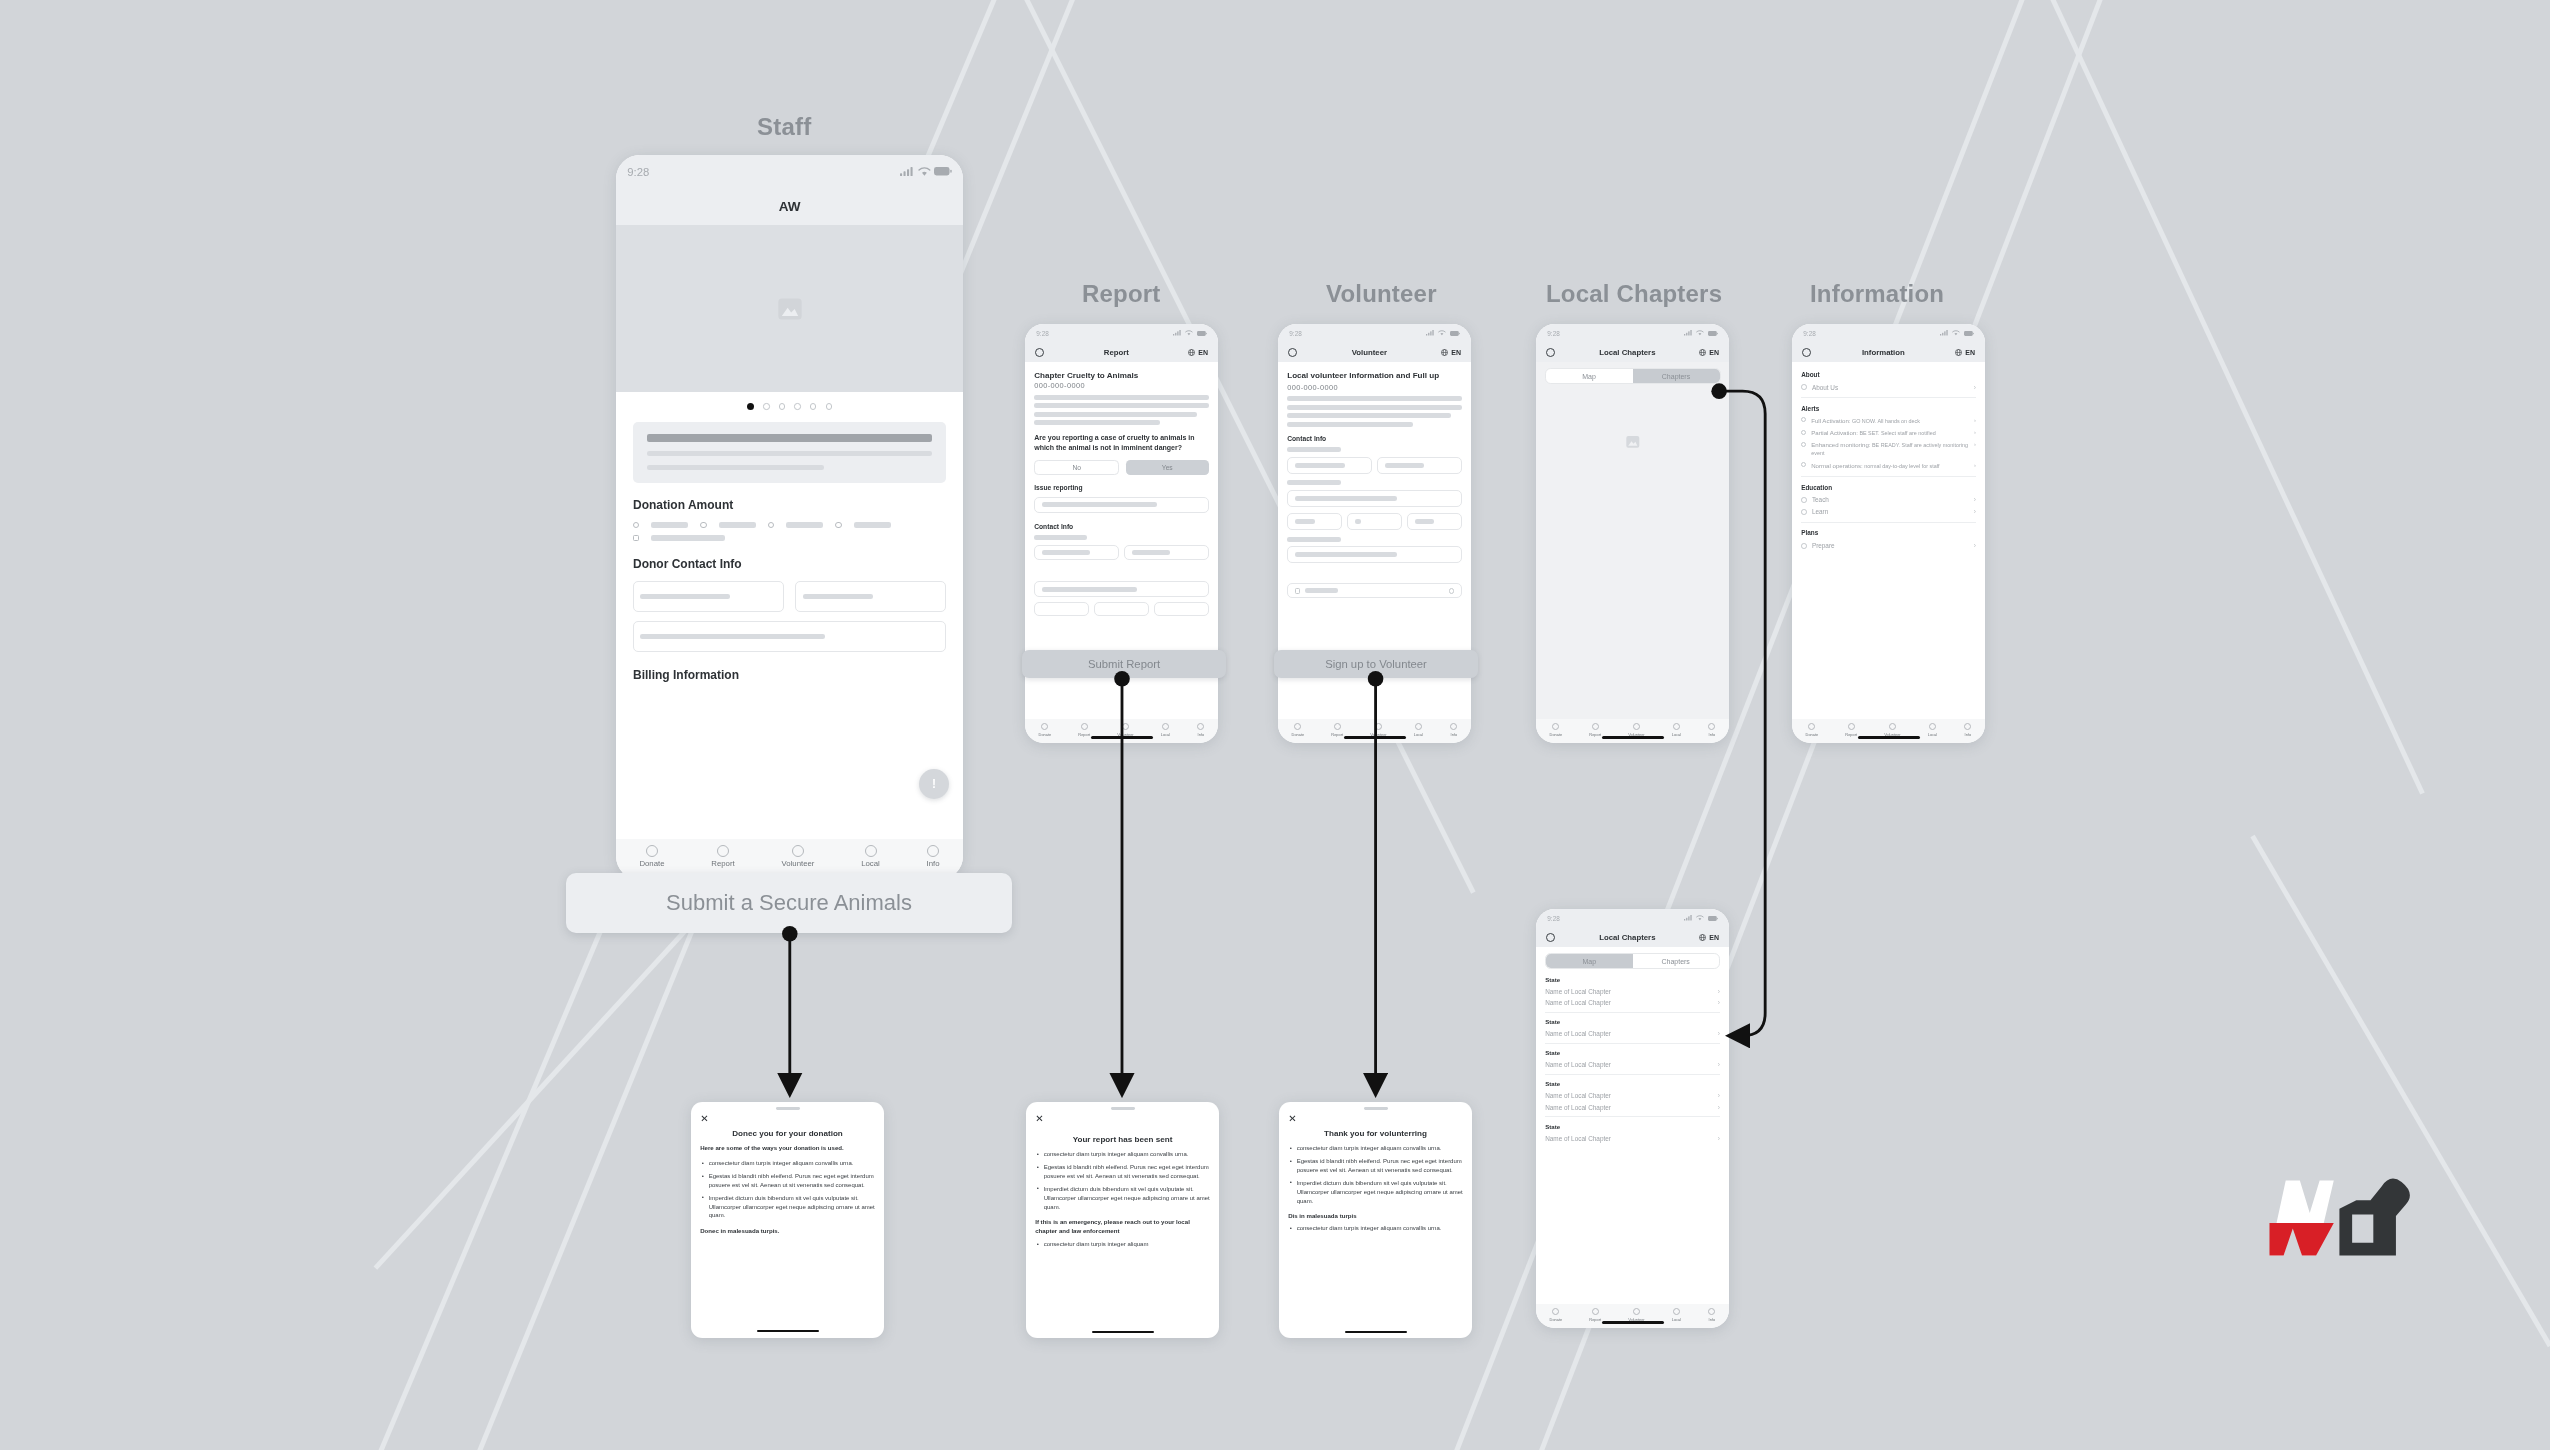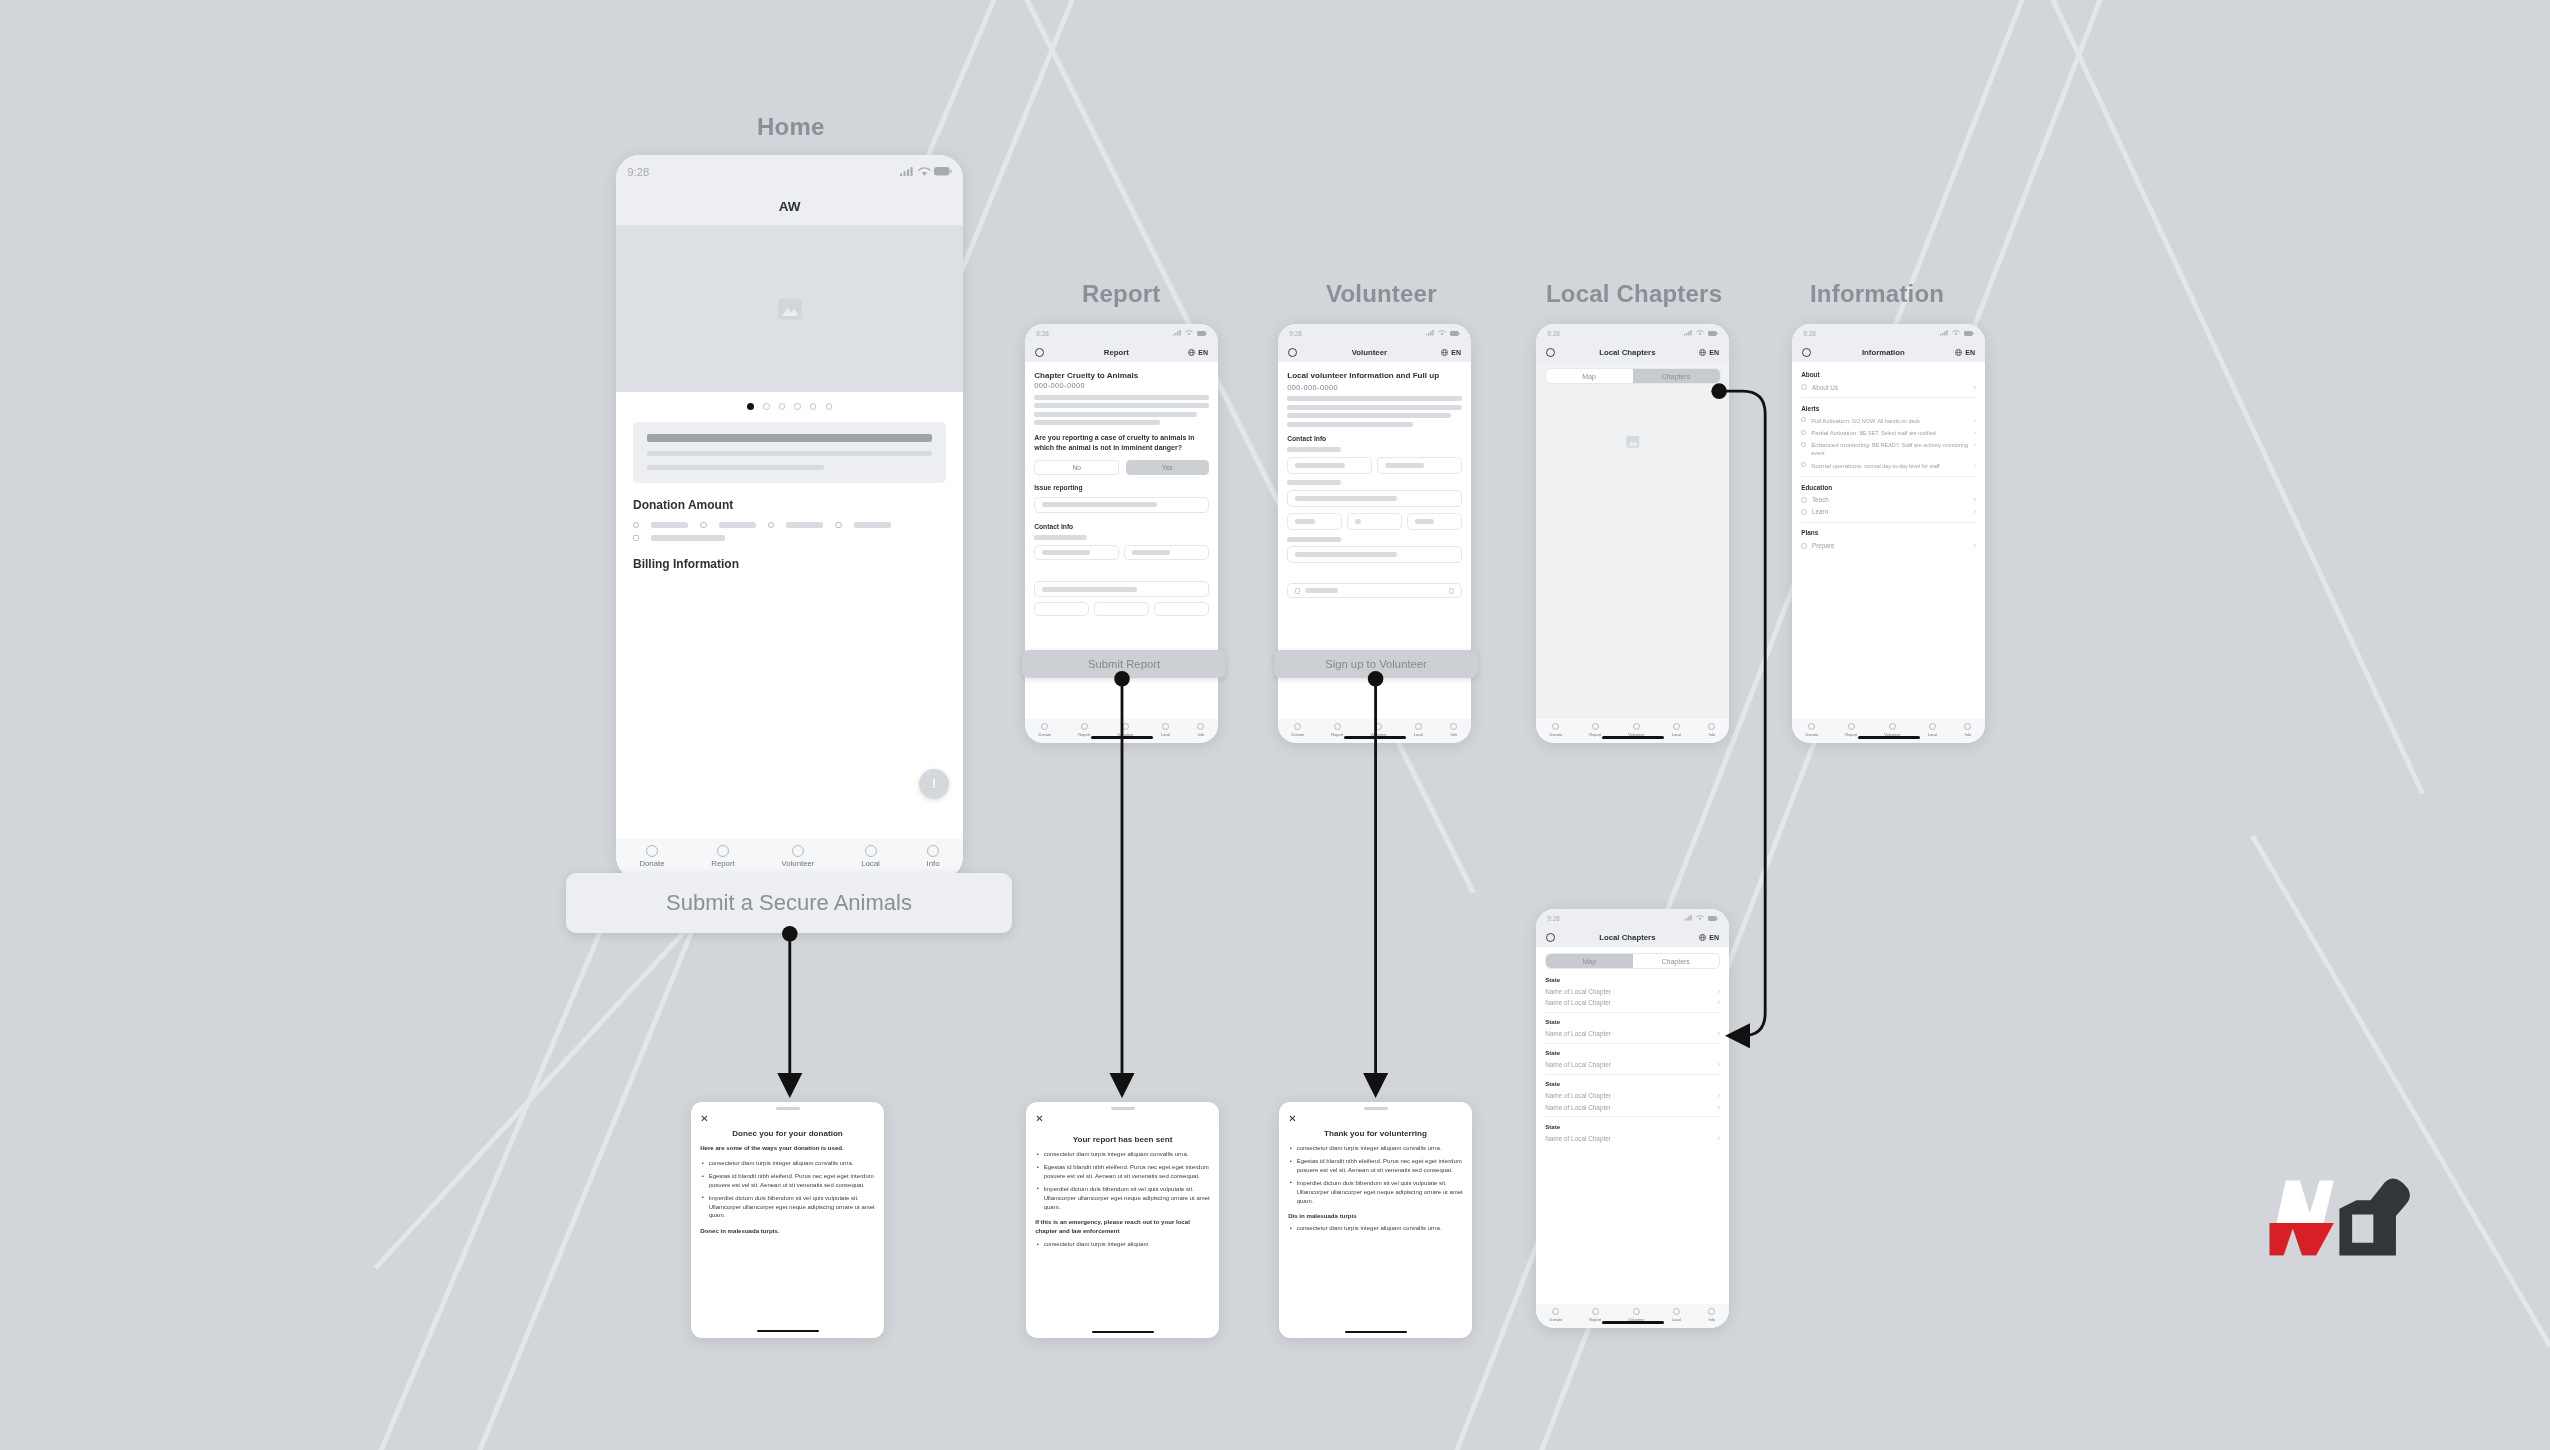--- a/index.html
+++ b/index.html
@@ -156,21 +156,21 @@
     <path d="M1530 -40 L 660 2090"></path>
     <path d="M1430 -40 L 2080 1260"></path>
     <path d="M2870 -40 L 2040 2090"></path>
     <path d="M2980 -40 L 2160 2090"></path>
     <path d="M2880 -40 L 3420 1120"></path>
     <path d="M530 1790 L 980 1300"></path>
     <path d="M3180 1180 L 3600 1900"></path>
   </g>
 </svg>
 
-<div class="flow-label" style="left:757px; top:113px;">Home</div>
+<div class="flow-label" style="left:757px; top:113px;">Staff</div>
 <div class="flow-label" style="left:1082px; top:280px;">Report</div>
 <div class="flow-label" style="left:1326px; top:280px;">Volunteer</div>
 <div class="flow-label" style="left:1546px; top:280px;">Local Chapters</div>
 <div class="flow-label" style="left:1810px; top:280px;">Information</div>
 
 <div class="phone big" style="left:616px; top:155px; width:347px; height:725px;">
   <div class="statusbar" style="height:33px; font-size:11.3px;">
     <span class="time">9:28</span>
     <span class="sb-icons">
       <svg width="14" height="9.2" viewBox="0 0 20 13">
@@ -227,20 +227,34 @@
         <span class="bar" style="width:37px;height:6.4px;"></span>
         <span style="width:6.4px;height:6.4px;border-radius:50%;border:0.9px solid #b8bcc0;flex:0 0 auto;"></span>
         <span class="bar" style="width:37px;height:6.4px;"></span>
       </div>
       <div style="display:flex; gap:12px; margin-top:7px; align-items:center;">
         <span style="width:6.4px;height:6.4px;border-radius:1.4px;border:0.9px solid #b8bcc0;flex:0 0 auto;"></span>
         <span class="bar" style="width:74px;height:6.4px;"></span>
       </div>
     </div>
 
+    <div style="margin:15.6px 17px 0;">
+      <div style="font-size:12px; font-weight:700; color:#2e3236;">Donor Contact Info</div>
+      <div style="display:flex; gap:11.3px; margin-top:10px;">
+        <div class="field" style="flex:1; height:31px;">
+          <span class="bar" style="width:66%;"></span>
+        </div>
+        <div class="field" style="flex:1; height:31px;">
+          <span class="bar" style="width:52%;"></span>
+        </div>
+      </div>
+      <div class="field" style="height:31px; margin-top:9.2px;">
+        <span class="bar" style="width:62%;"></span>
+      </div>
+    </div>
 
     <div style="margin:15.6px 17px 0; font-size:12px; font-weight:700; color:#2e3236;">Billing Information</div>
 
     <div style="position:absolute; right:14px; bottom:40px; width:30px; height:30px; border-radius:50%; background:#d4d7db; display:flex; align-items:center; justify-content:center; box-shadow:0 1.4px 5px rgba(80,90,100,.2);">
       <span style="color:#fff; font-weight:700; font-size:12px;">!</span>
     </div>
   </div>
   <div class="tabbar" style="height:41px;">
     <div class="tabitem">
       <span class="tcirc" style="width:12px;height:12px;"></span>

